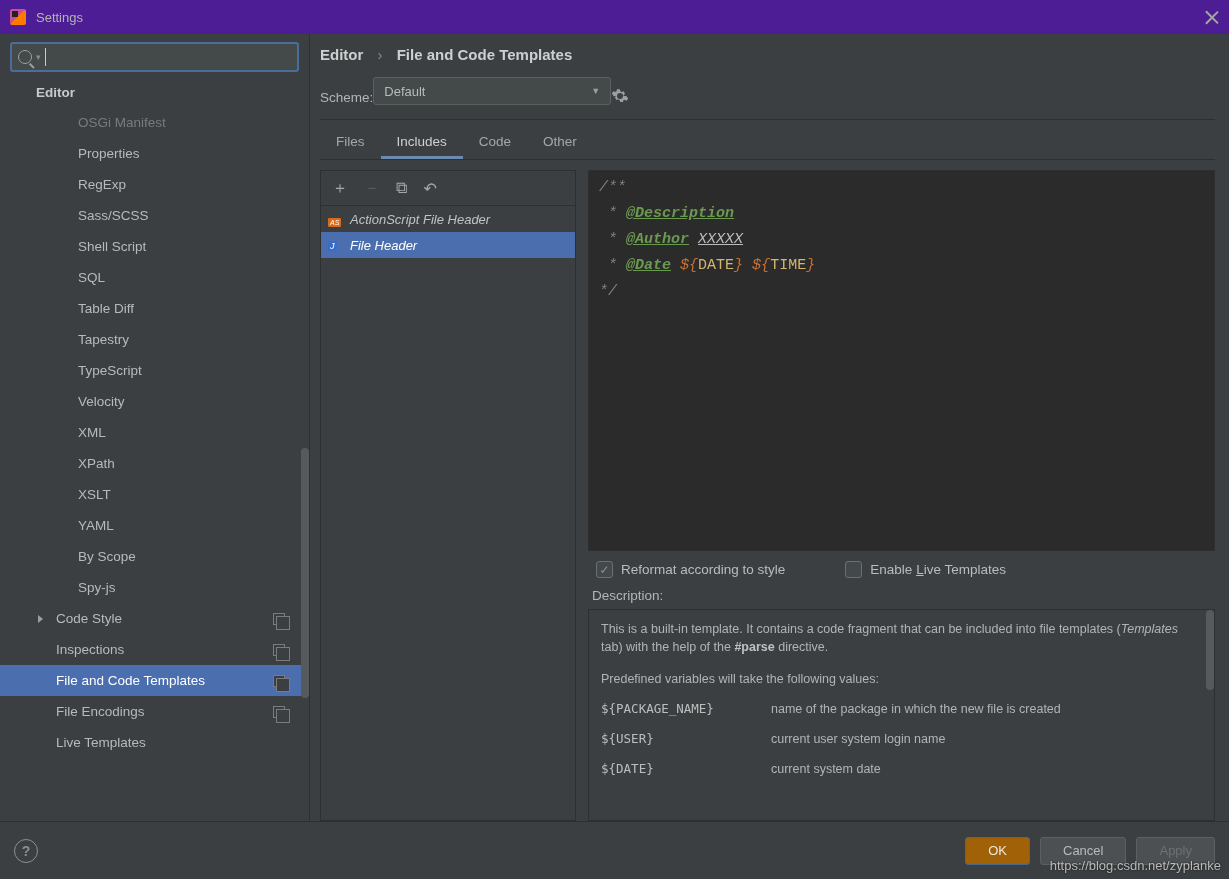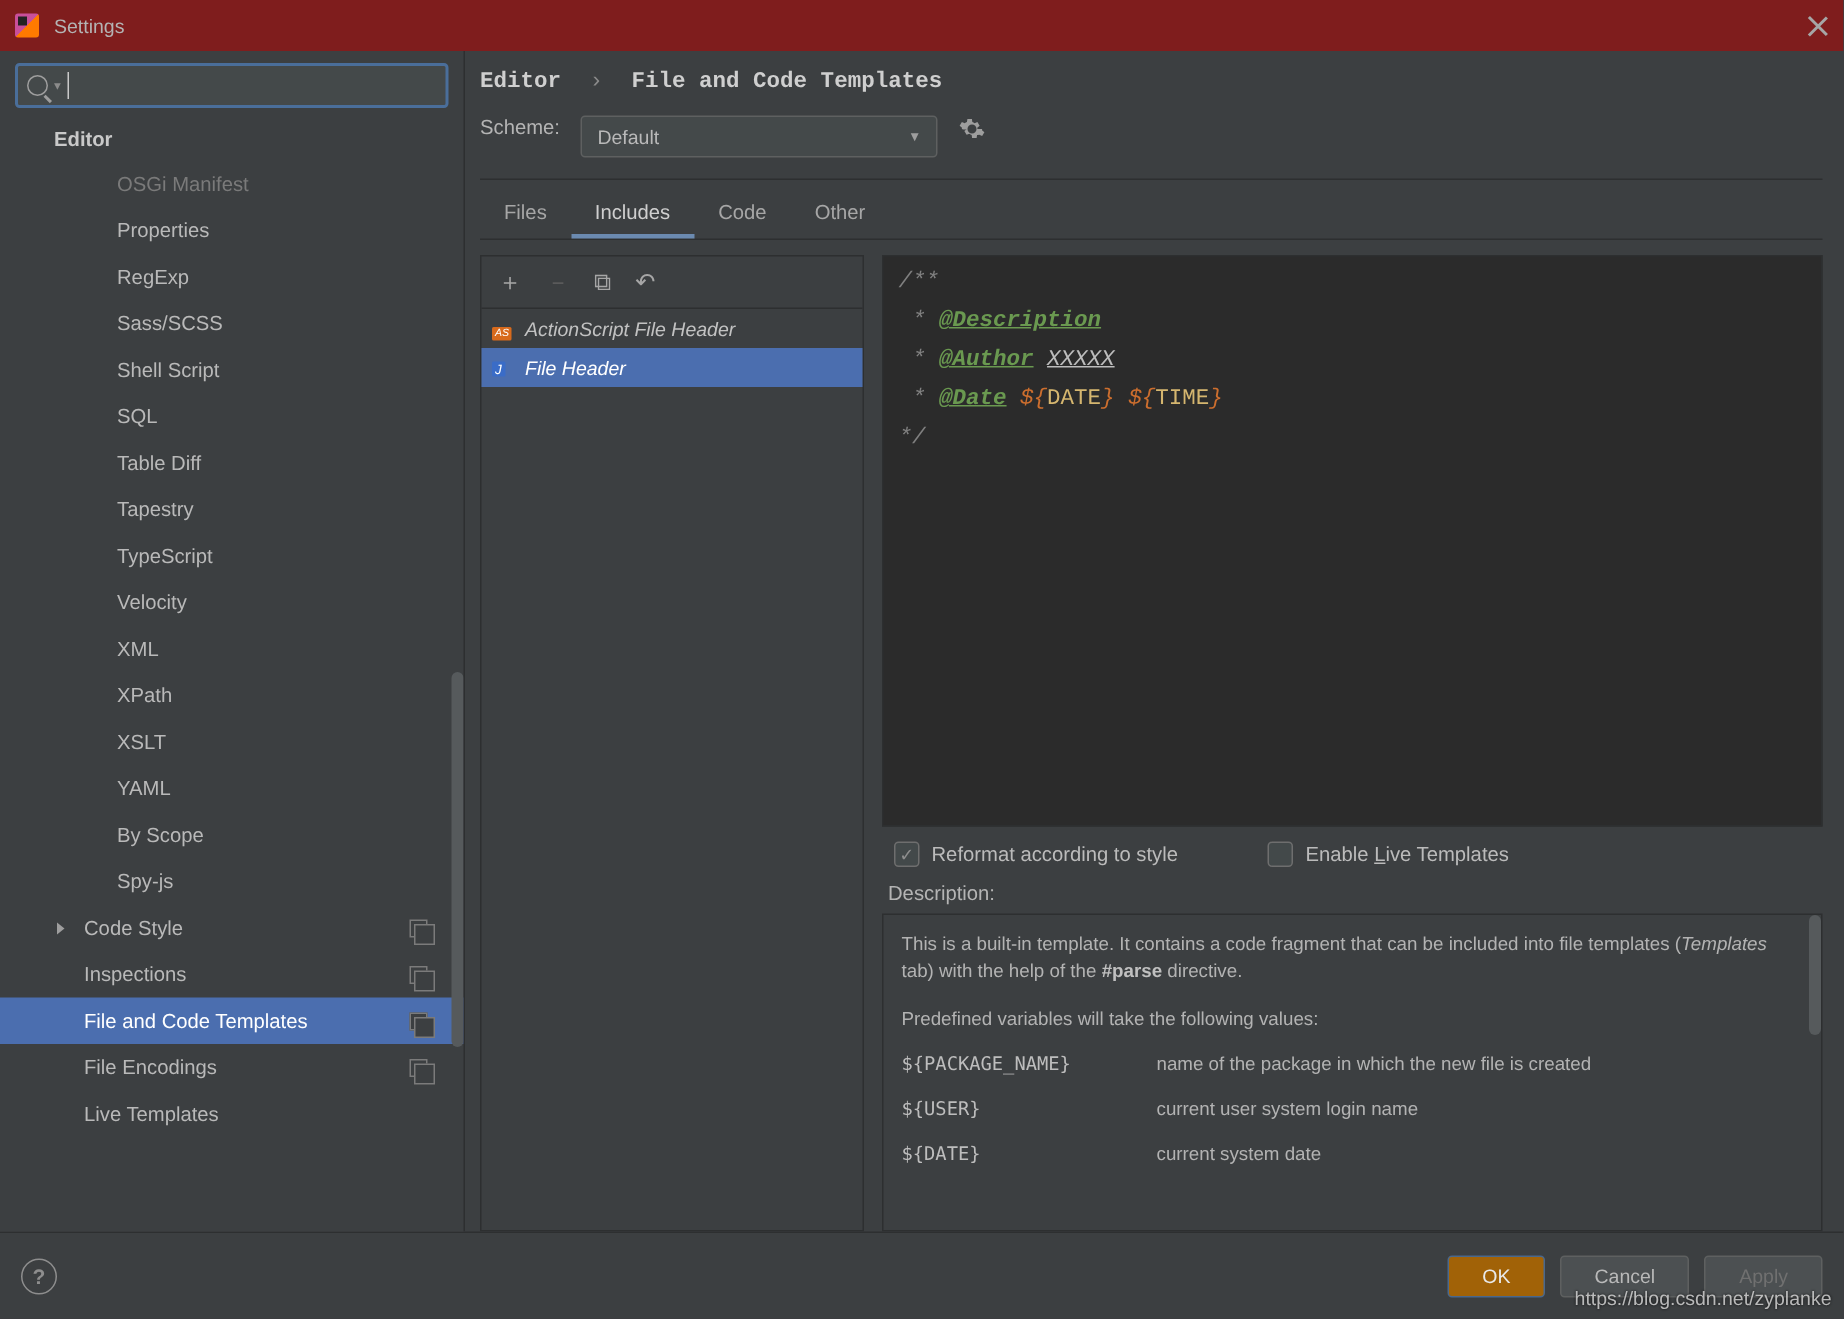--- a/index.html
+++ b/index.html
@@ -8,21 +8,21 @@
   background: #3c3f41;
   font-family: "Segoe UI", Arial, sans-serif;
   font-size: 13px;
   color: #bbbbbb;
   overflow: hidden;
 }
 .titlebar {
   height: 34px;
   display: flex; align-items: center;
   padding: 0 10px;
-  background: #7f1d1d;
+  background: #4c1d95;
 }
 .titlebar .logo {
   width: 16px; height: 16px; margin-right: 10px;
   background: linear-gradient(135deg, #c94f9a 0 50%, #ff7a00 50% 100%);
   border-radius: 2px;
   position: relative;
 }
 .titlebar .logo::after{
   content:""; position:absolute; left:2px; top:2px; width:6px; height:6px; background:#222;
 }
@@ -84,24 +84,24 @@
   background:#4b6eaf; color:#fff;
 }
 .tree-item .copy-icon{
   position:absolute; right:24px; width:12px;height:12px; border:1px solid #7b7b7b; background:#3c3f41;
 }
 .tree-item .copy-icon::after{content:"";position:absolute;left:2px;top:2px;width:12px;height:12px;border:1px solid #7b7b7b;background:#3c3f41;}
 
 
 .main{ flex:1; display:flex; flex-direction:column; padding: 0 14px 0 10px; }
 .breadcrumb{
-  padding: 12px 0 14px 0; font-size:15px; color:#cfcfcf; font-weight:600;font-family:Liberation Mono, monospace;
+  padding: 12px 0 14px 0; font-size:15px; color:#cfcfcf; font-weight:600;
 }
 .breadcrumb .sep{ color:#8a8a8a; padding:0 10px; font-weight:400;}
-.scheme-row{ display:flex; align-items:flex-start; gap:14px; padding-bottom:14px; border-bottom:1px solid #2d2f30;}
+.scheme-row{ display:flex; align-items:flex-end; padding-bottom:14px; border-bottom:1px solid #2d2f30;}
 .scheme-row label{ color:#b4b4b4; font-size:13.5px;}
 .scheme-select{
   width:238px; height:28px; background:#44494a; border:1px solid #5e6060; border-radius:3px;
   display:flex; align-items:center; padding:0 10px; color:#b9b9b9; justify-content:space-between;
 }
 .scheme-select .caret{ font-size:9px; color:#9e9e9e;}
 .gear{
   width:18px;height:18px; position:relative; cursor:pointer;
 }
 .gear svg{ fill:#9e9e9e;}

